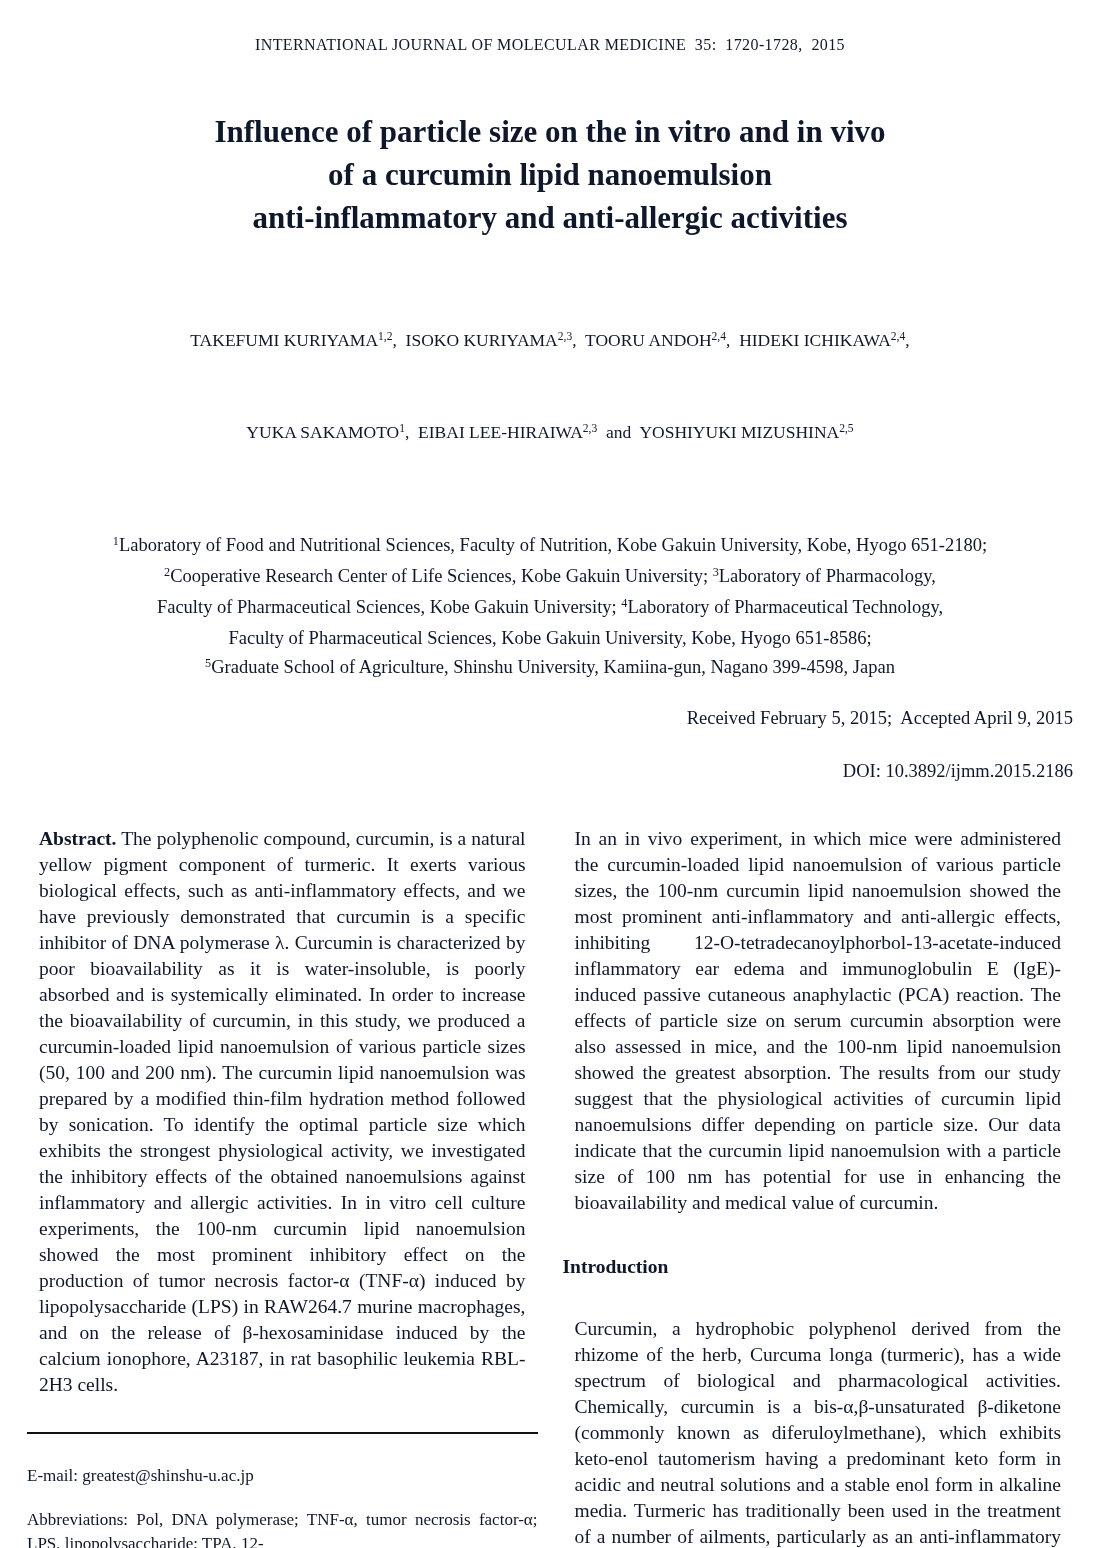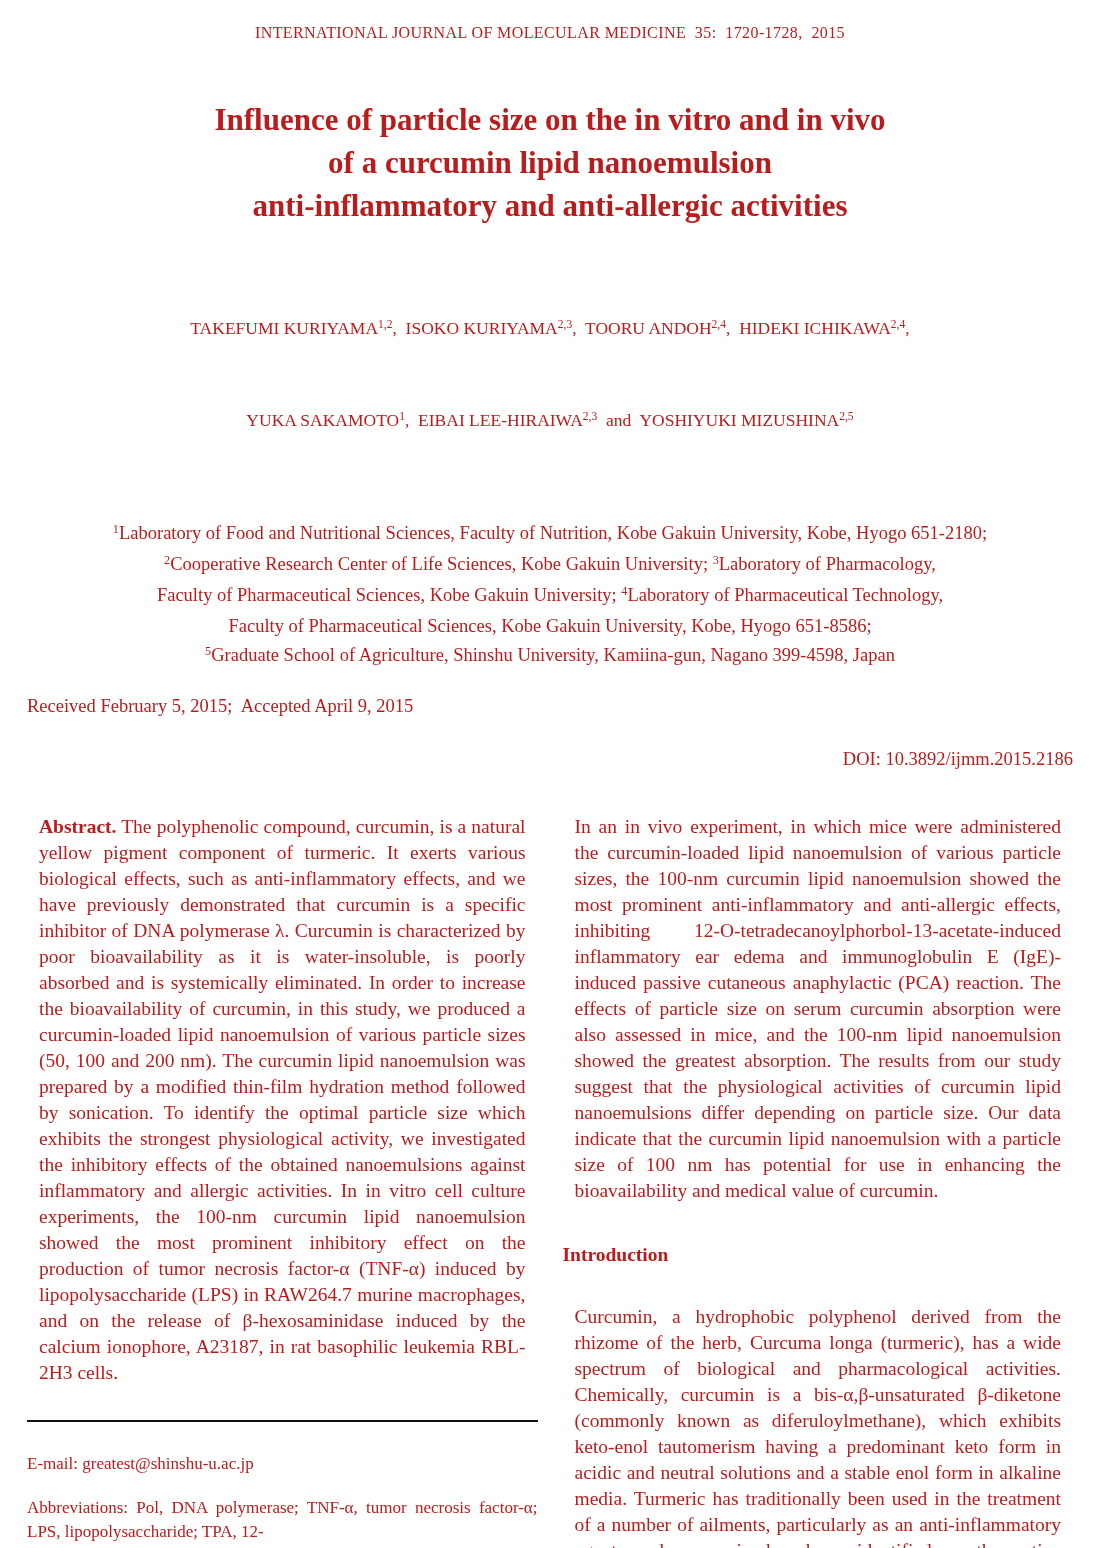--- a/index.html
+++ b/index.html
@@ -6,25 +6,25 @@
     margin: 0;
     padding: 0;
     background: #ffffff;
   }
   .page {
     position: relative;
     width: 1100px;
     height: 1548px;
     margin: 0 auto;
     background: #ffffff;
-    color: #b91c1c;
+    color: #0f172a;
     font-family: "Liberation Serif", "DejaVu Serif", serif;
     overflow: hidden;
     box-sizing: border-box;
-    padding: 0 27px;
+    padding: 12px 27px;
   }
   .journal-header {
     margin-top: 24px;
     text-align: center;
     font-size: 16px;
     letter-spacing: 0.4px;
     white-space: pre;
   }
   .title {
     margin: 56px 0 0 0;
@@ -41,21 +41,21 @@
     white-space: pre;
   }
   .affiliations {
     margin-top: 22px;
     text-align: center;
     font-size: 18.5px;
     line-height: 29px;
   }
   .received {
     margin-top: 24px;
-    text-align: left;
+    text-align: right;
     font-size: 18.5px;
     white-space: pre;
   }
   .doi {
     margin-top: 32px;
     text-align: right;
     font-size: 18.5px;
   }
   .columns {
     display: flex;

